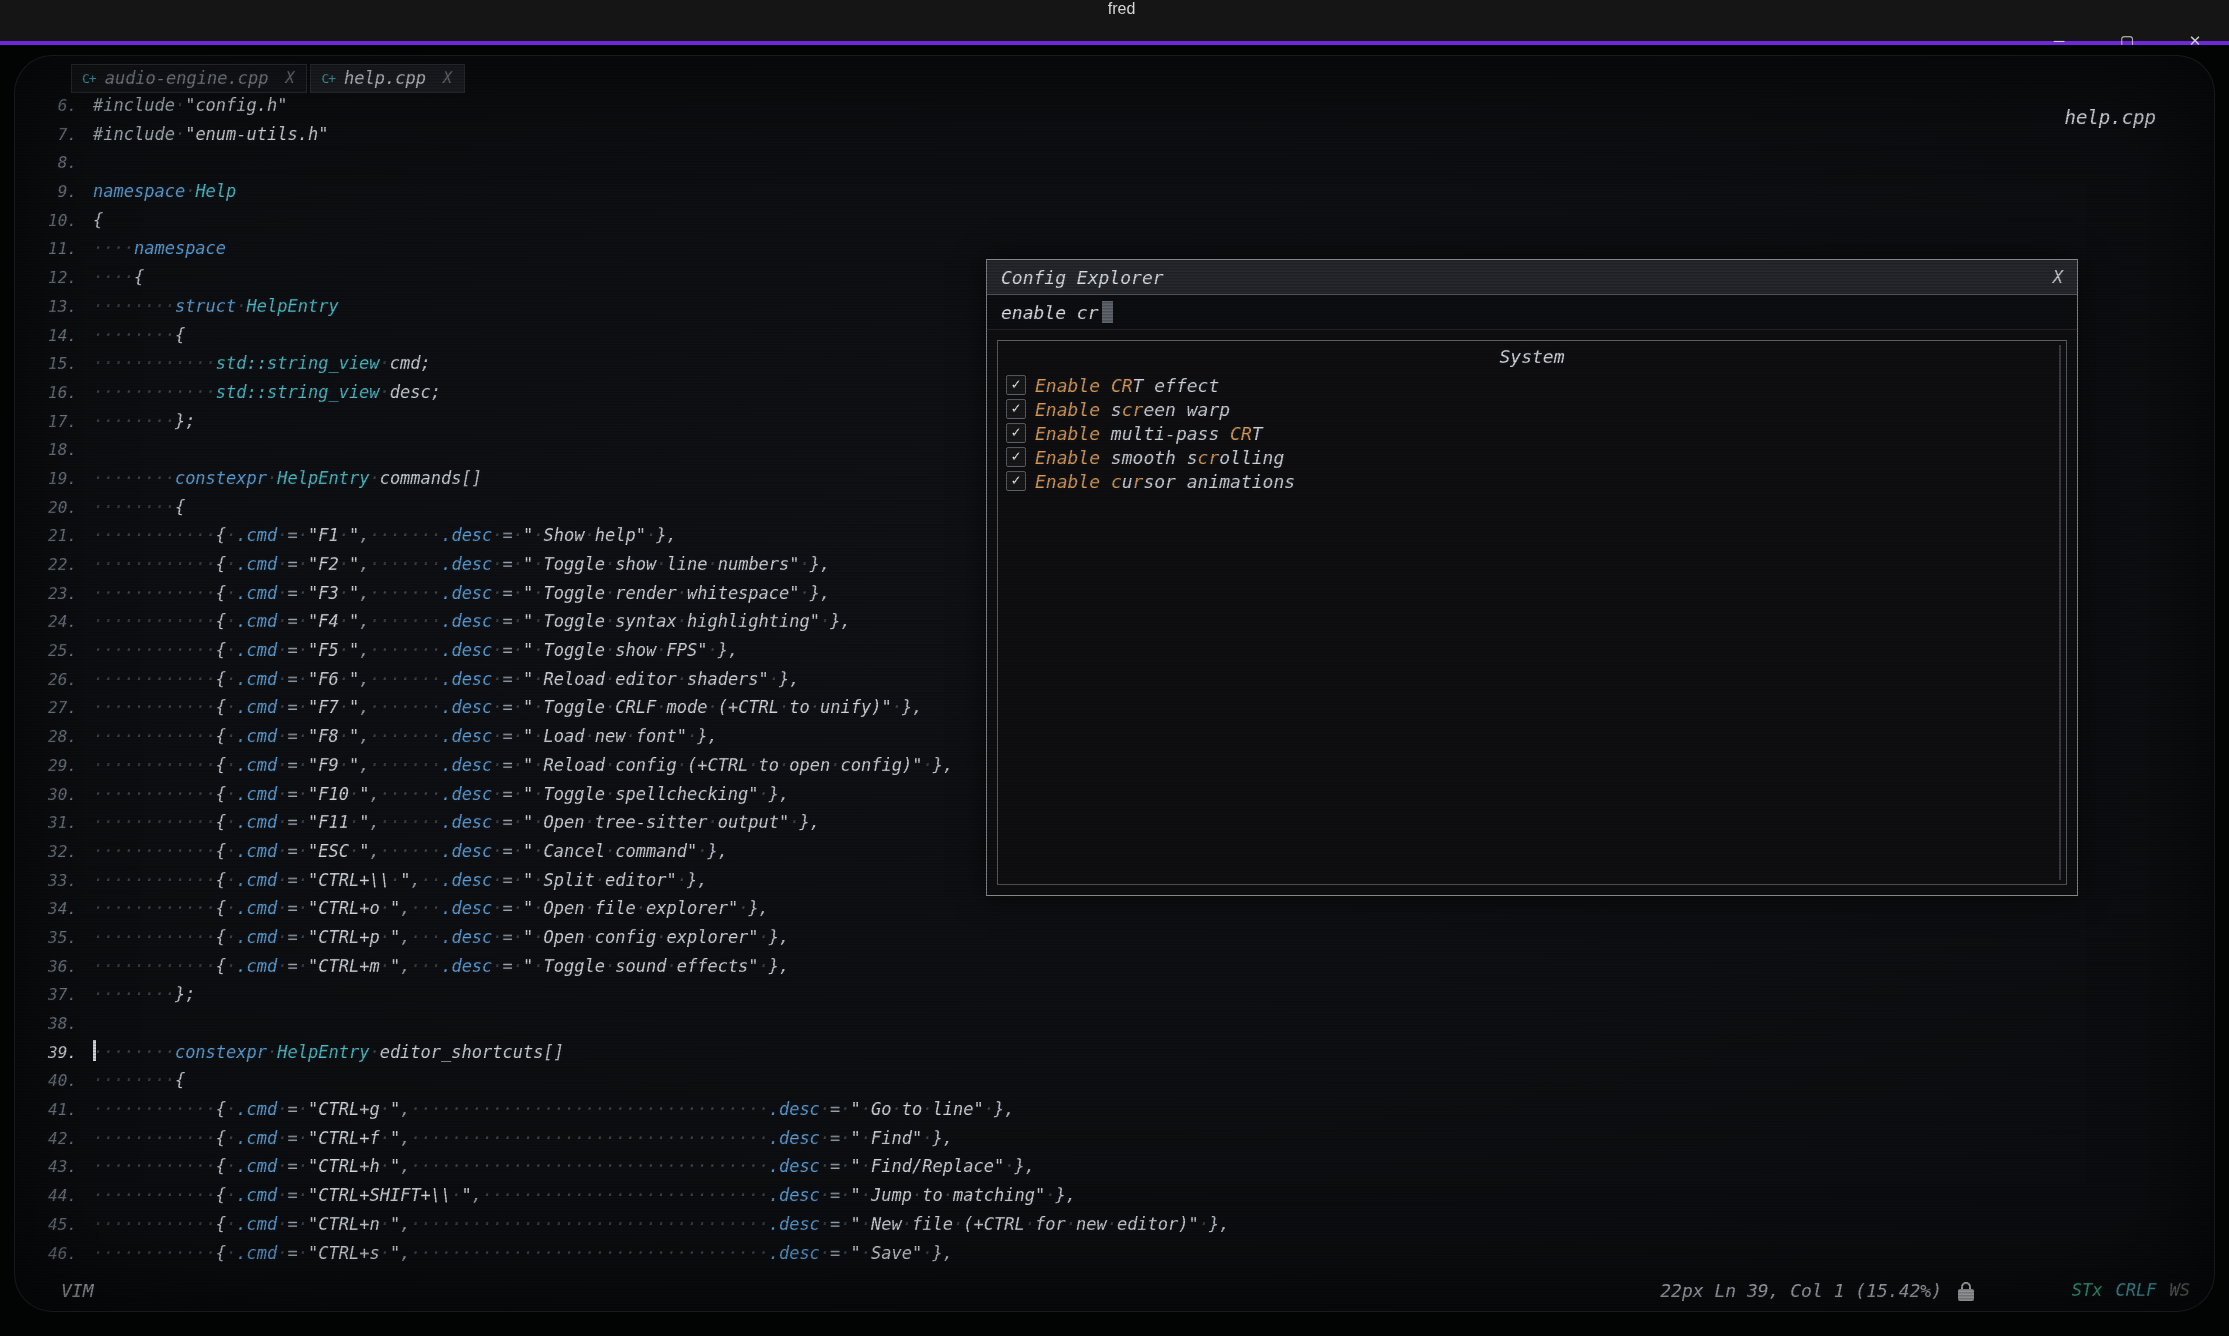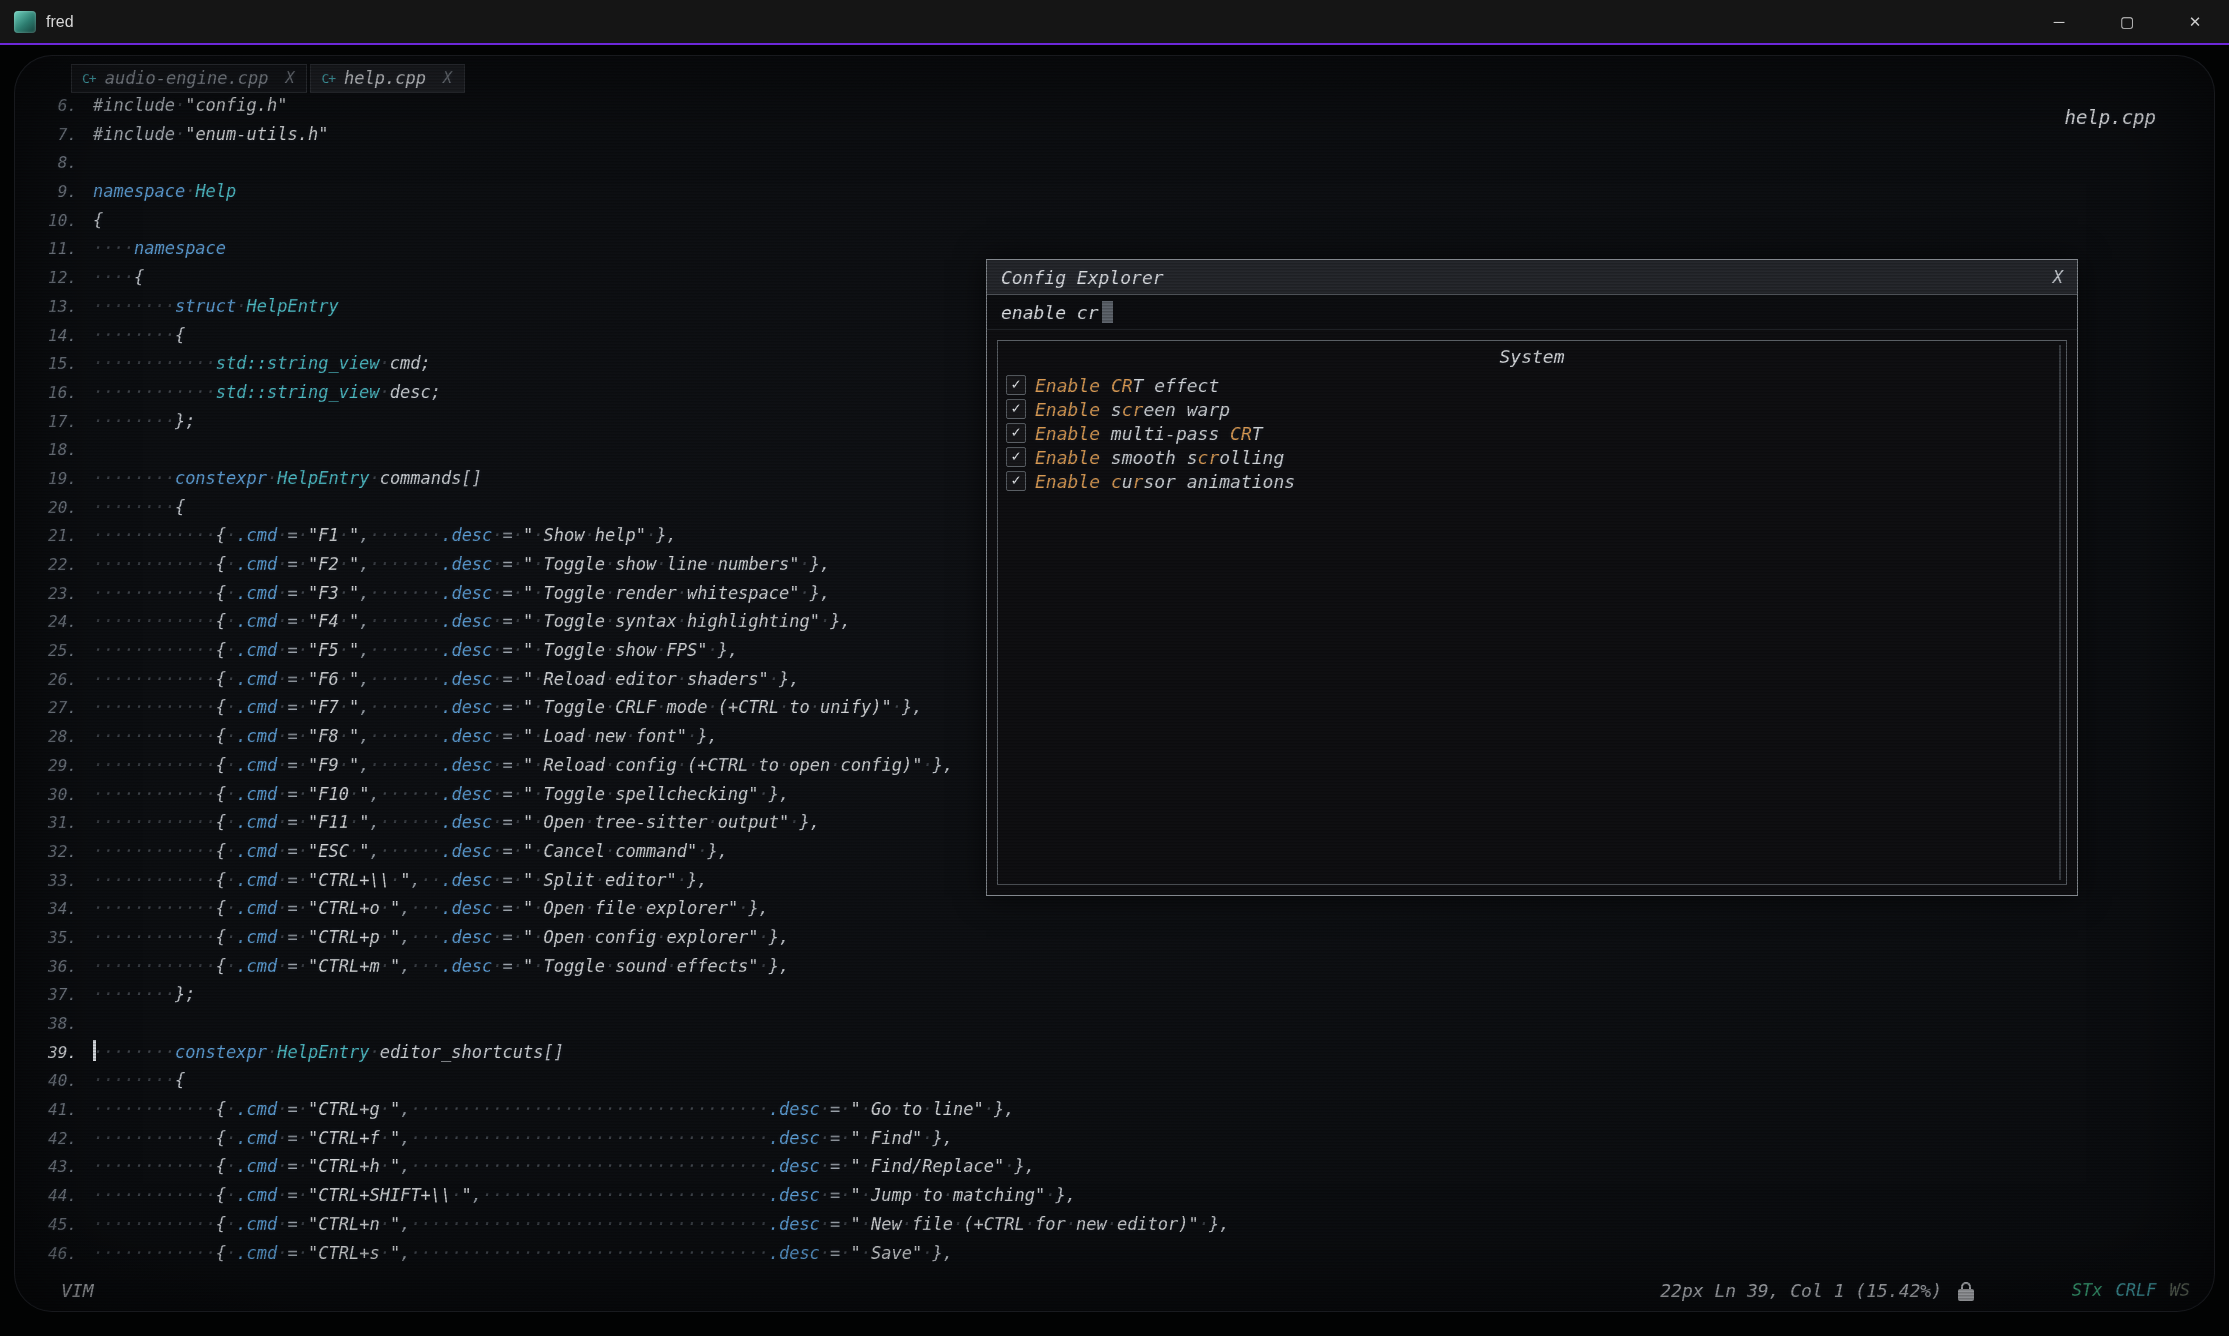--- a/index.html
+++ b/index.html
@@ -4,23 +4,23 @@
 <style>
   html,body{margin:0;padding:0;}
   body{
     width:2229px;height:1336px;position:relative;overflow:hidden;
     background:#000;
     font-family:"DejaVu Sans Mono","Liberation Mono",monospace;
   }
   
   .titlebar{
     position:absolute;left:0;top:0;right:0;height:45px;
-    background:#151515;border-bottom:2px solid #6d28d9;
+    background:#151515;border-bottom:4px solid #6d28d9;
     display:flex;align-items:center;padding:0 0 0 14px;box-sizing:border-box;
-    font-family:"Liberation Sans",sans-serif;font-size:16px;color:#d6d6d6;
+    font-family:"Liberation Sans",sans-serif;font-size:16px;color:#d6d6d6;flex-direction:column;
   }
   .app-icon{
     width:22px;height:22px;border-radius:4px;margin-right:10px;
     background:linear-gradient(140deg,#6fd3c0 0%,#2d7d70 55%,#15403a 100%);
     box-shadow:inset 0 0 3px rgba(255,255,255,.35);
   }
   .win-controls{margin-left:auto;display:flex;height:45px;}
   .win-btn{
     width:68px;height:45px;display:flex;align-items:center;justify-content:center;
     color:#cccccc;font-size:15px;cursor:default;

